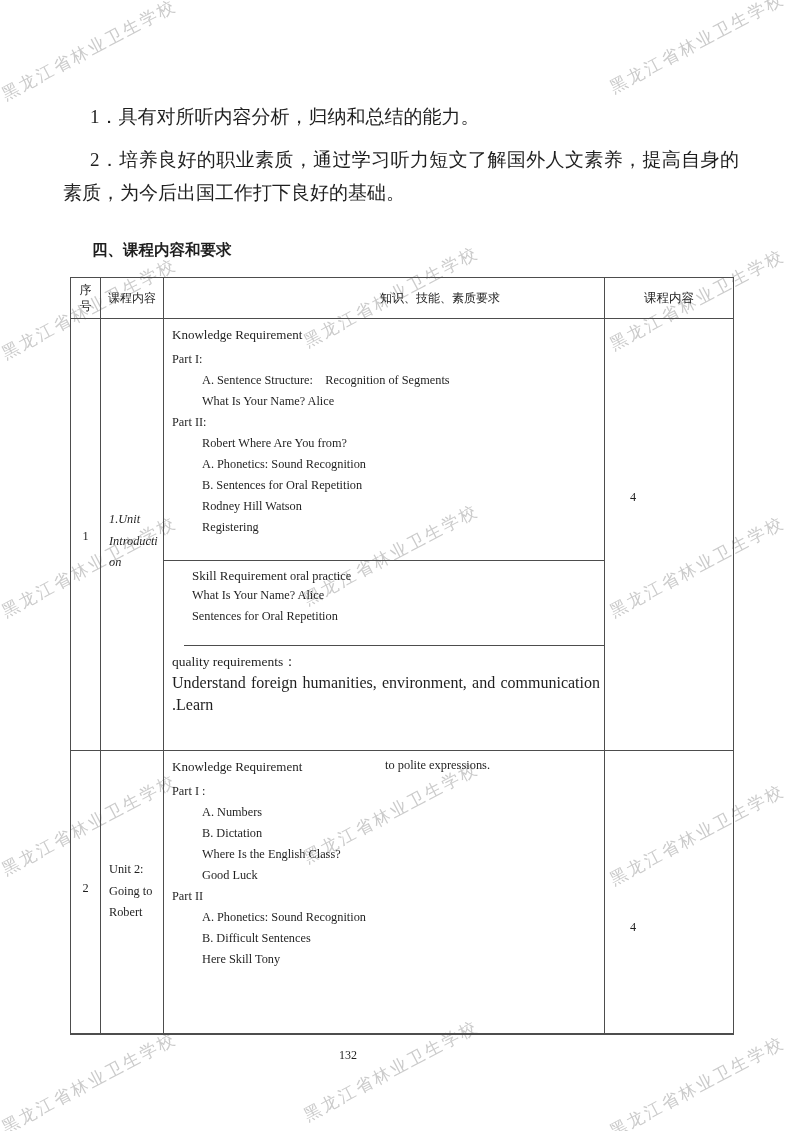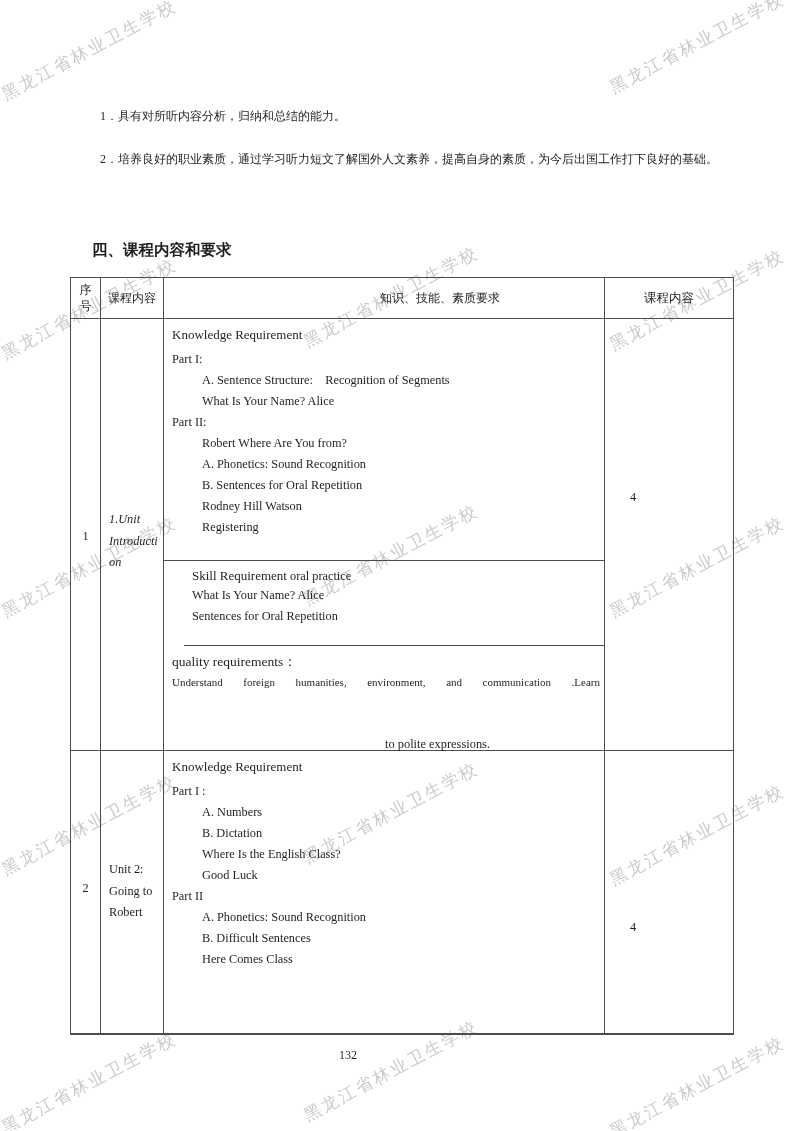--- a/index.html
+++ b/index.html
@@ -7,21 +7,21 @@
        font-family:"Liberation Serif","DejaVu Serif",serif;color:#1f1f1f;}
   #page{position:absolute;left:0;top:0;width:800px;height:1131px;overflow:hidden;background:#fff;}
 
   
   .wm{position:absolute;z-index:0;color:#cbcbcb;font-size:17px;letter-spacing:2.5px;
       line-height:20px;white-space:nowrap;transform:rotate(-28deg);transform-origin:0 100%;
       user-select:none;}
 
   
   .content{position:absolute;z-index:1;left:0;top:0;width:800px;height:1131px;}
-  .para{position:absolute;left:73px;width:676px;font-size:12px;line-height:33px;
+  .para{position:absolute;left:63px;width:676px;font-size:19px;line-height:33px;
         text-align:justify;text-indent:27px;}
   #para1{top:100px;}
   #para2{top:143px;}
   #heading{position:absolute;left:92px;top:240px;font-size:15.5px;font-weight:bold;}
 
   
   #tbl{position:absolute;left:70px;top:277px;display:grid;
        grid-template-columns:30px 63px 441px 129px;
        grid-template-rows:41px 242px 85px 105px 284px;
        border-top:1px solid #4d4d4d;border-left:1px solid #4d4d4d;}
@@ -43,21 +43,21 @@
   #r2-course{grid-area:5/2/6/3;padding:108px 4px 4px 8px;line-height:21.5px;border-bottom-width:2px;}
   #r2-knowledge{grid-area:5/3/6/4;padding:6px 8px 0 8px;border-bottom-width:2px;}
   #r2-hours{grid-area:5/4/6/5;padding:169px 0 0 25px;border-bottom-width:2px;}
 
   .sec-title{font-size:13px;line-height:19px;}
   .klist{margin-top:5px;}
   .kline{font-size:12.3px;line-height:21px;white-space:pre-wrap;}
   .ind{padding-left:30px;}
   .skill-note{font-size:12.3px;}
   .q-title{font-size:13.5px;line-height:21px;}
-  .q-just{font-size:11px;line-height:21.5px;text-align:justify;text-align-last:justify;}
+  .q-just{font-size:16px;line-height:21.5px;text-align:justify;text-align-last:justify;}
   .q-center{font-size:12.4px;line-height:21.5px;text-align:right;padding-right:110px;margin-top:40px;}
 
   #pagenum{position:absolute;left:0;top:1048px;width:696px;text-align:center;font-size:12px;}
 </style>
 </head>
 <body>
 
 <div id="page">
 
   <span class="wm" style="left:8px;top:85px">黑龙江省林业卫生学校</span>
@@ -148,21 +148,21 @@
         <div class="sec-title">Knowledge Requirement</div>
         <div class="klist">
           <div class="kline">Part I :</div>
           <div class="kline ind">A. Numbers</div>
           <div class="kline ind">B. Dictation</div>
           <div class="kline ind">Where Is the English Class?</div>
           <div class="kline ind">Good Luck</div>
           <div class="kline">Part II</div>
           <div class="kline ind">A. Phonetics: Sound Recognition</div>
           <div class="kline ind">B. Difficult Sentences</div>
-          <div class="kline ind">Here Comes Class</div>
+          <div class="kline ind">Here Skill Tony</div>
         </div>
       </div>
 
       <div id="r2-hours" class="cell">4</div>
 
     </div>
 
     <div id="pagenum">132</div>
 
   </div>

